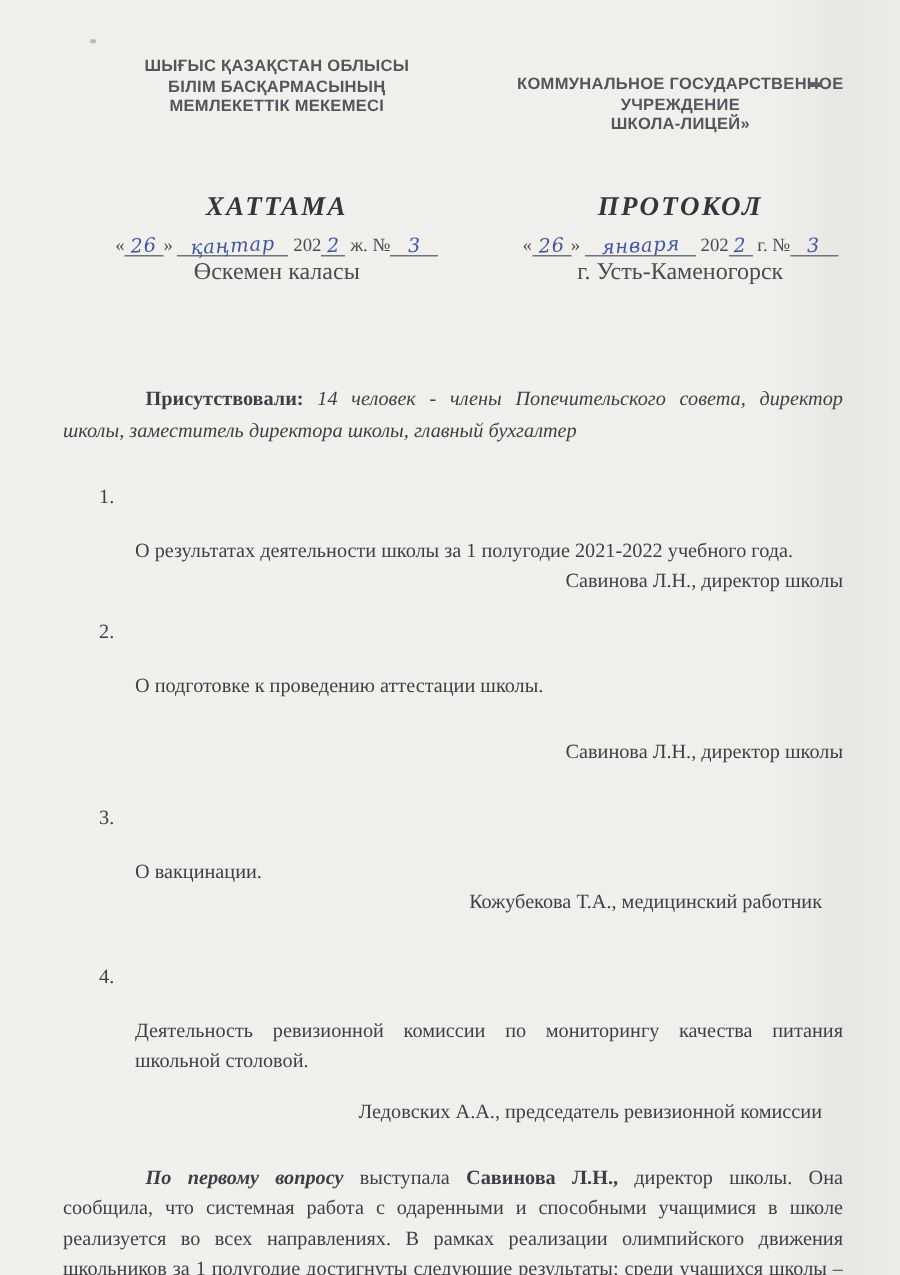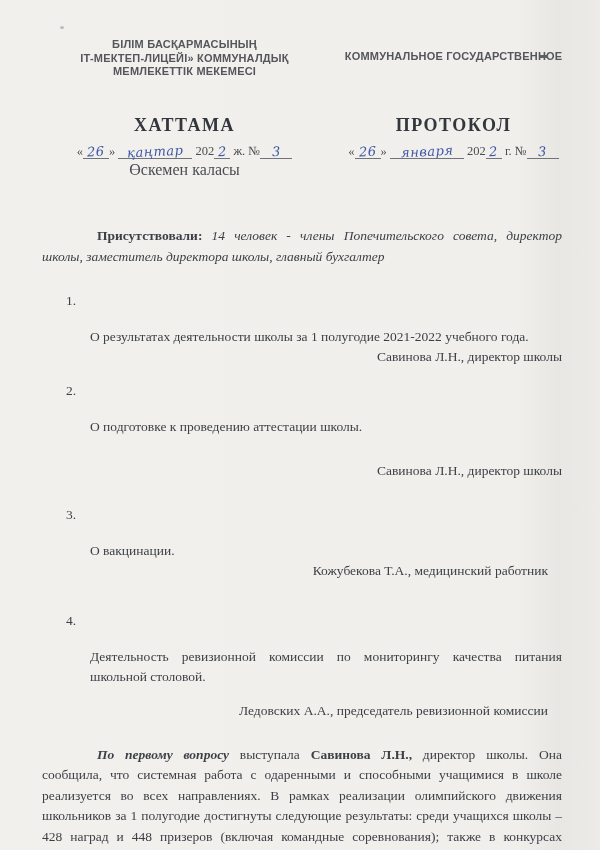--- a/index.html
+++ b/index.html
@@ -29,41 +29,41 @@
     color: #54565c;
   }
   .org-col.left { width: 272px; }
   .org-col.right { width: 280px; margin-top: 12px; }
 
   
   .title-row { display: flex; justify-content: space-between; padding: 36px 10px 0 52px; }
   .title-col { text-align: center; }
   .title-col.left { width: 272px; }
   .title-col.right { width: 280px; }
-  .doc-title { font-weight: bold; font-size: 18px; letter-spacing: 1.5px; color: #33363d; }
+  .doc-title { font-weight: bold; font-size: 18px; letter-spacing: 1.5px; color: #33363d; font-style: italic; }
   .date-line { margin-top: 8px; font-size: 12.5px; color: #4a4c52; white-space: nowrap; }
   .blank { display: inline-block; border-bottom: 1px solid #70737a; text-align: center; line-height: 13px; }
   .blank.day { width: 26px; }
   .blank.month { width: 74px; }
   .blank.ydigit { width: 16px; }
   .blank.num { width: 32px; }
   .hw {
     display: inline-block;
     font-family: "DejaVu Serif", serif;
     font-style: italic;
     font-size: 13px;
     color: #3e56a6;
     transform: rotate(-3deg) translateY(1px);
     letter-spacing: 0.5px;
   }
   .city-line { margin-top: 2px; font-size: 16px; color: #4a4c52; }
 
   
   .attendees {
-    margin: 46px 38px 0 42px;
+    margin: 64px 38px 0 42px;
     font-size: 13.5px;
     line-height: 21px;
     text-align: justify;
     text-indent: 55px;
   }
   .attendees .label { font-weight: bold; font-style: normal; }
   .attendees .val { font-style: italic; }
 
   
   .agenda-heading { margin-top: 60px; text-align: center; font-weight: bold; font-size: 15.5px; color: #33363d; }
@@ -91,26 +91,28 @@
 </style>
 </head>
 <body>
 
 <div class="page">
   <div class="speck"></div>
   <div class="edge-mark"></div>
 
   <div class="org-header">
     <div class="org-col left">
+      <div>ШЫҒЫС ҚАЗАҚСТАН ОБЛЫСЫ</div>
       <div>БІЛІМ БАСҚАРМАСЫНЫҢ</div>
-      <div>IT-МЕКТЕП-ЛИЦЕЙІ» КОММУНАЛДЫҚ</div>
       <div>МЕМЛЕКЕТТІК МЕКЕМЕСІ</div>
     </div>
     <div class="org-col right">
       <div>КОММУНАЛЬНОЕ ГОСУДАРСТВЕННОЕ</div>
+      <div>УЧРЕЖДЕНИЕ</div>
+      <div>ШКОЛА-ЛИЦЕЙ»</div>
     </div>
   </div>
 
   <div class="title-row">
     <div class="title-col left">
       <div class="doc-title">ХАТТАМА</div>
       <div class="date-line">
         <span>«</span><span class="blank day"><span class="hw">26</span></span><span>»</span>
         <span class="blank month"><span class="hw">қаңтар</span></span>
         <span>202</span><span class="blank ydigit"><span class="hw">2</span></span>
@@ -119,20 +121,21 @@
       <div class="city-line">Өскемен каласы</div>
     </div>
     <div class="title-col right">
       <div class="doc-title">ПРОТОКОЛ</div>
       <div class="date-line">
         <span>«</span><span class="blank day"><span class="hw">26</span></span><span>»</span>
         <span class="blank month"><span class="hw">января</span></span>
         <span>202</span><span class="blank ydigit"><span class="hw">2</span></span>
         <span>г. №</span><span class="blank num"><span class="hw">3</span></span>
       </div>
+      <div class="city-line">г. Усть-Каменогорск</div>
     </div>
   </div>
 
   <p class="attendees">
     <span class="label">Присутствовали:</span><span class="val"> 14 человек - члены Попечительского  совета, директор школы, заместитель директора школы, главный бухгалтер</span>
   </p>
 
   <div class="agenda">
 
     <div class="agenda-item">

